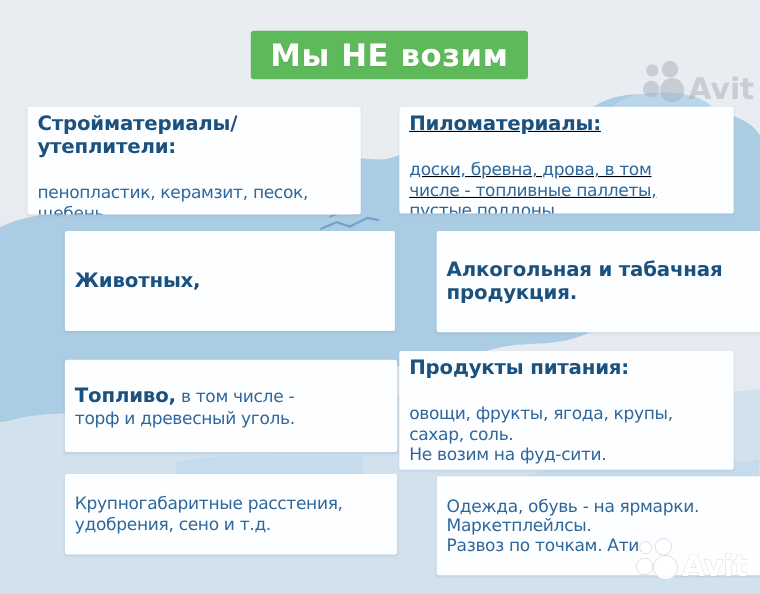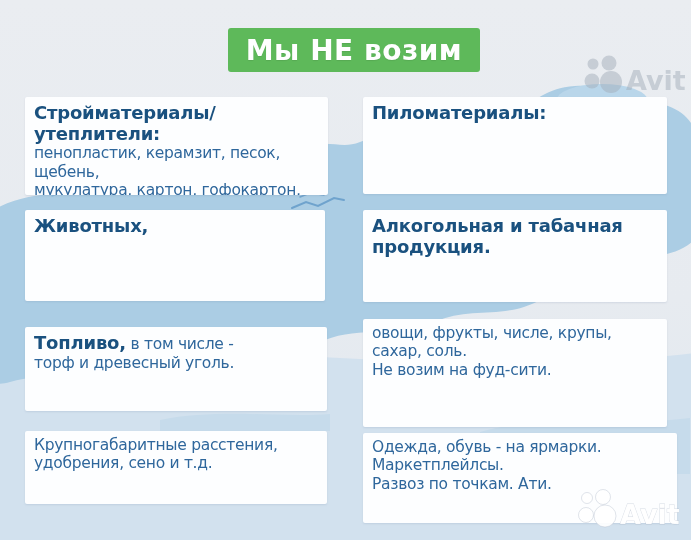--- a/index.html
+++ b/index.html
@@ -16,34 +16,34 @@
     margin-left:24px;
   }
   .banner .banner-text{
     color:#ffffff;font-weight:bold;font-size:28px;letter-spacing:0.5px;
     text-shadow:0 1px 1px rgba(0,0,0,0.08);white-space:nowrap;
   }
   .card{
     position:absolute;background:#fdfeff;z-index:1;border-radius:2px;
     box-shadow:0 1px 2px rgba(110,135,160,0.18);
     display:flex;flex-direction:column;justify-content:flex-start;
-    padding:5px 8px 5px 9px;box-sizing:border-box;overflow:hidden;
+    padding:5px 8px 5px 9px;box-sizing:border-box;overflow:hidden;gap:22px;
   }
-  .card.v-center{}
+  .card.v-center{justify-content:center;margin-left:34px;}
   .card .title{
     color:#1a517f;font-weight:bold;font-size:18px;line-height:1.18;
     letter-spacing:-0.2px;white-space:pre-line;
   }
   .card .body{
     color:#2f679c;font-size:15.5px;line-height:1.18;
     letter-spacing:-0.3px;white-space:pre-line;
   }
   .card .inline-row .title,.card .inline-row .body{display:inline;}
   .c1{left:25px;top:97px;width:303px;height:98px;}
-  .c2{left:363px;top:97px;width:304px;height:97px;}
+  .c2{left:363px;top:97px;width:304px;height:97px;text-decoration:underline;}
   .c3{left:25px;top:210px;width:300px;height:91px;}
   .c4{left:363px;top:210px;width:304px;height:92px;}
   .c5{left:25px;top:327px;width:302px;height:84px;}
   .c6{left:363px;top:319px;width:304px;height:108px;}
   .c7{left:25px;top:431px;width:302px;height:73px;}
   .c8{left:363px;top:433px;width:314px;height:90px;}
   .watermark{position:absolute;z-index:3;pointer-events:none;}
   .wm-top{right:6px;top:54px;}
   .wm-bottom{right:12px;top:488px;}
 </style>
@@ -70,40 +70,44 @@
   <div class="card c1">
     <div class="title">Стройматериалы/утеплители:</div>
     <div class="body">пенопластик, керамзит, песок, щебень,
 мукулатура, картон, гофокартон,
 минеральная вата, кирпич, газоблоки,
 пеноблоки и т.д.</div>
   </div>
 
   <div class="card c2">
     <div class="title">Пиломатериалы:</div>
+    <div class="body">доски, бревна, дрова, в том
+числе - топливные паллеты,
+пустые поддоны.</div>
   </div>
 
   <div class="card c3 v-center">
     <div class="title">Животных,</div>
   </div>
 
   <div class="card c5 v-center">
     <div class="inline-row">
       <span class="title">Топливо,</span><span class="body"> в том числе -
 торф и древесный уголь.</span>
     </div>
   </div>
 
   <div class="card c4 v-center">
     <div class="title">Алкогольная и табачная
 продукция.</div>
   </div>
 
   <div class="card c6">
-    <div class="body">овощи, фрукты, числе, крупы,
+    <div class="title">Продукты питания:</div>
+    <div class="body">овощи, фрукты, ягода, крупы,
 сахар, соль.
 Не возим на фуд-сити.</div>
   </div>
 
   <div class="card c7 v-center">
     <div class="body">Крупногабаритные расстения,
 удобрения, сено и т.д.</div>
   </div>
 
   <div class="card c8 v-center">

